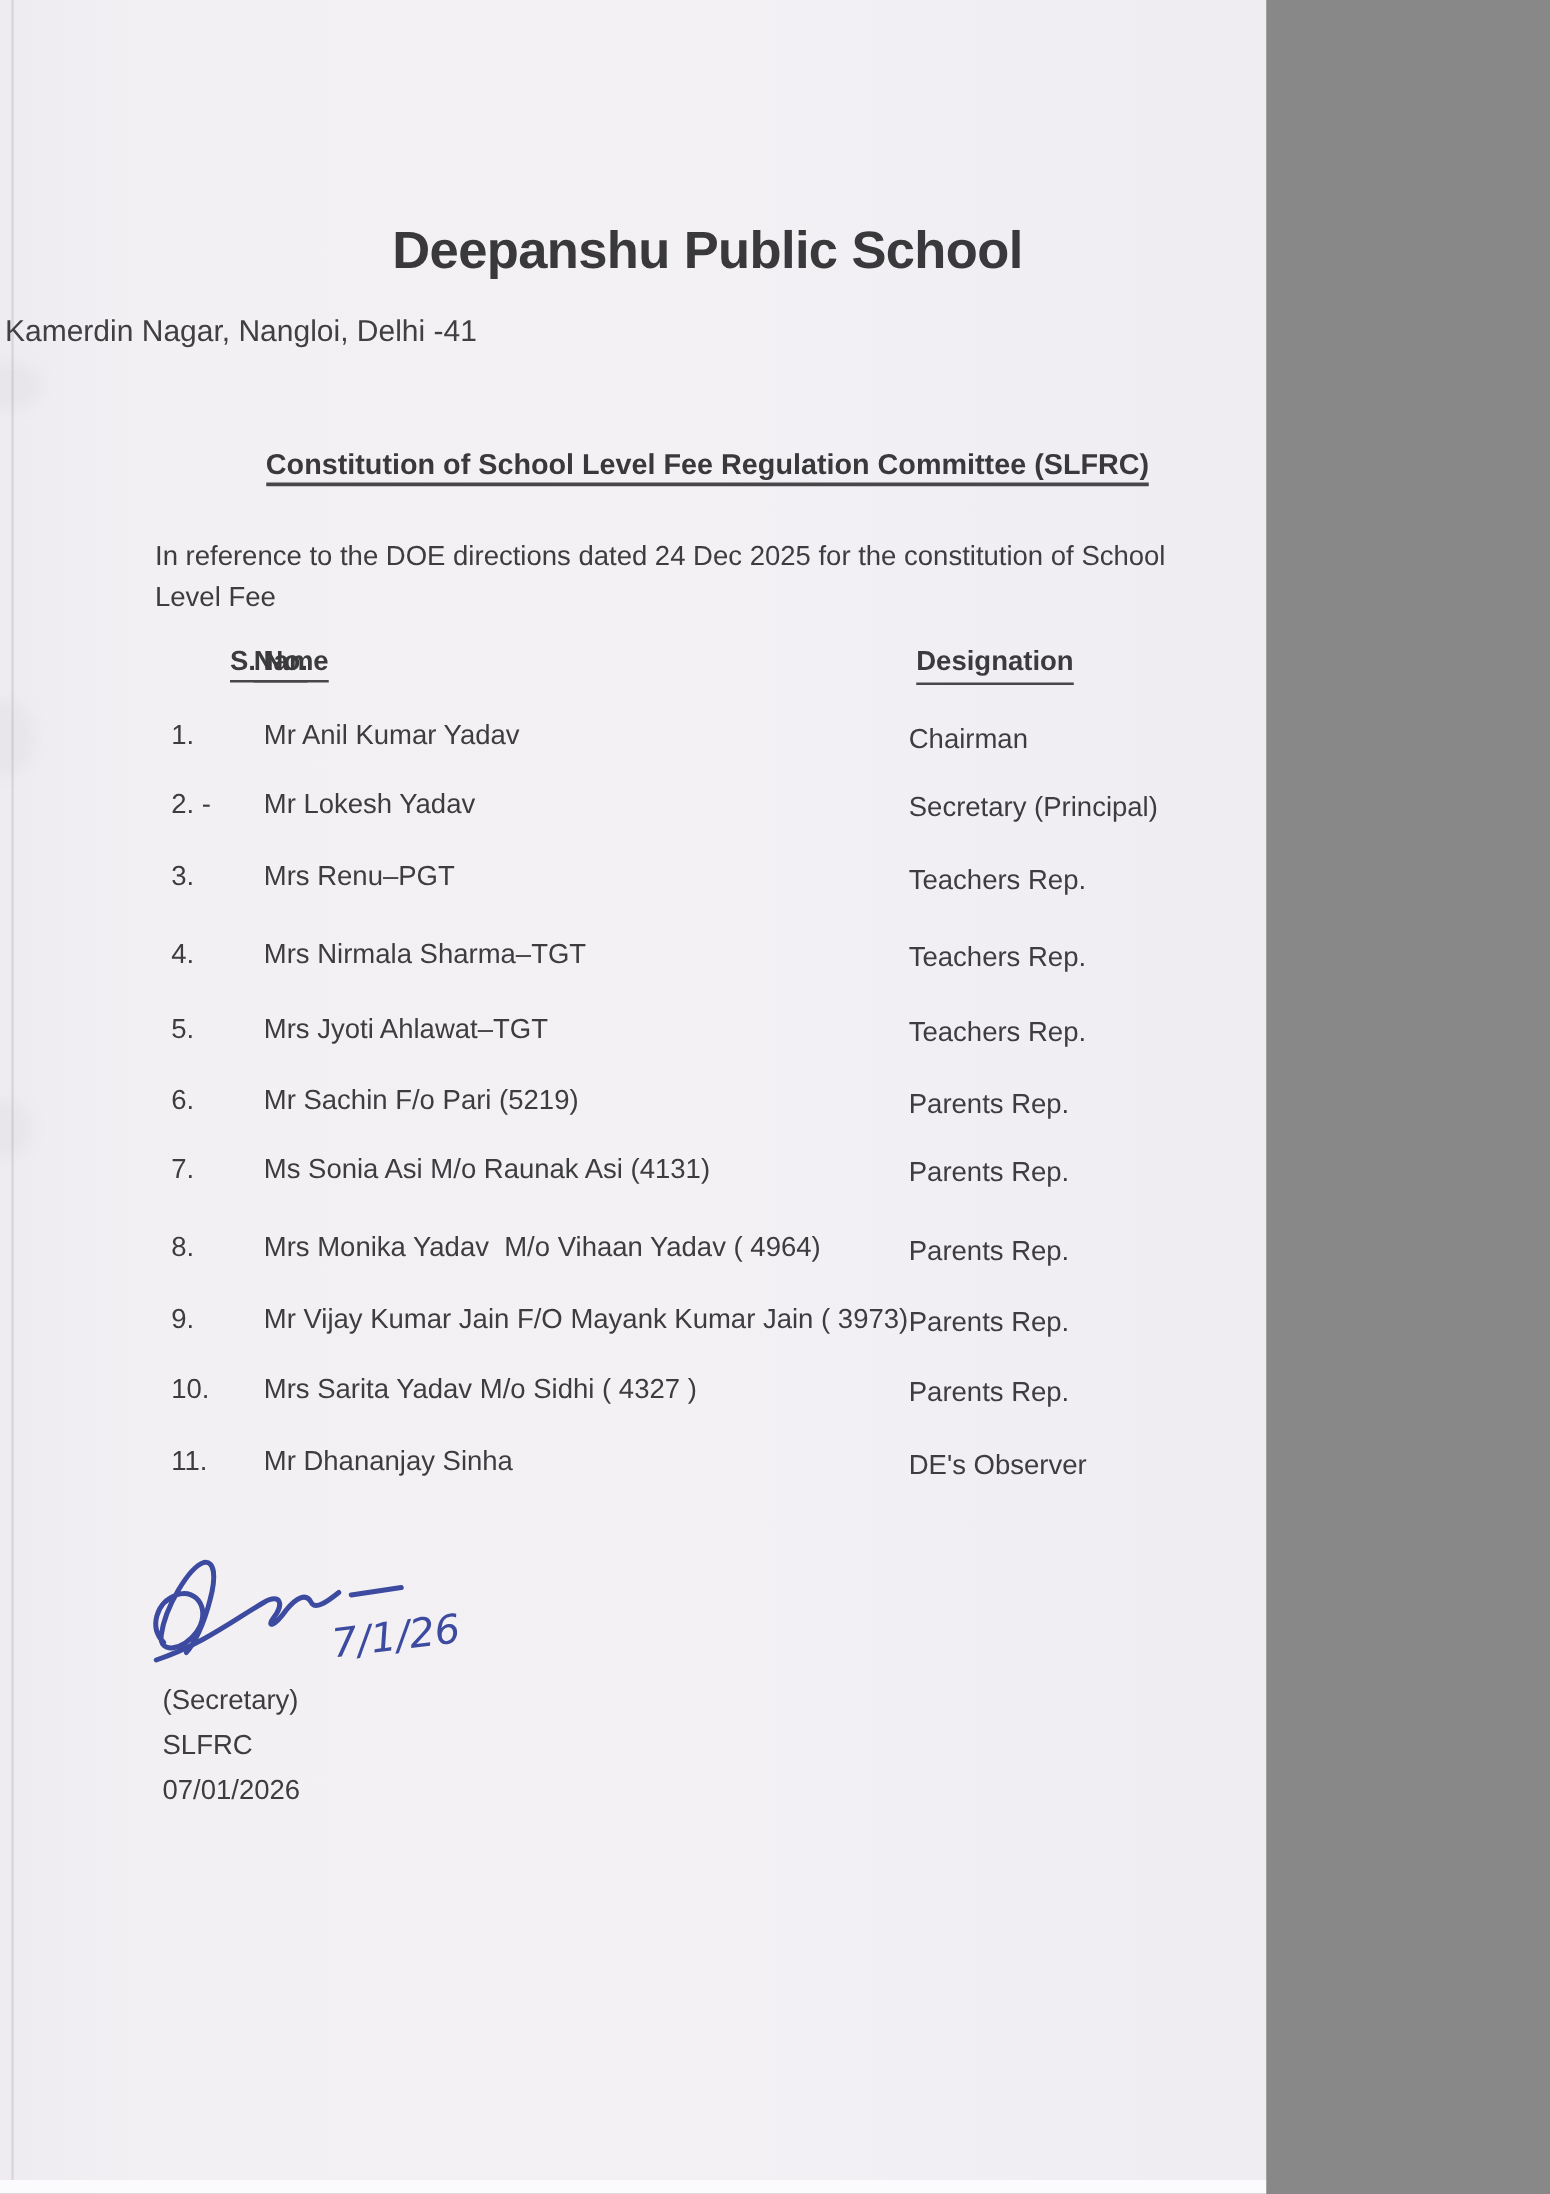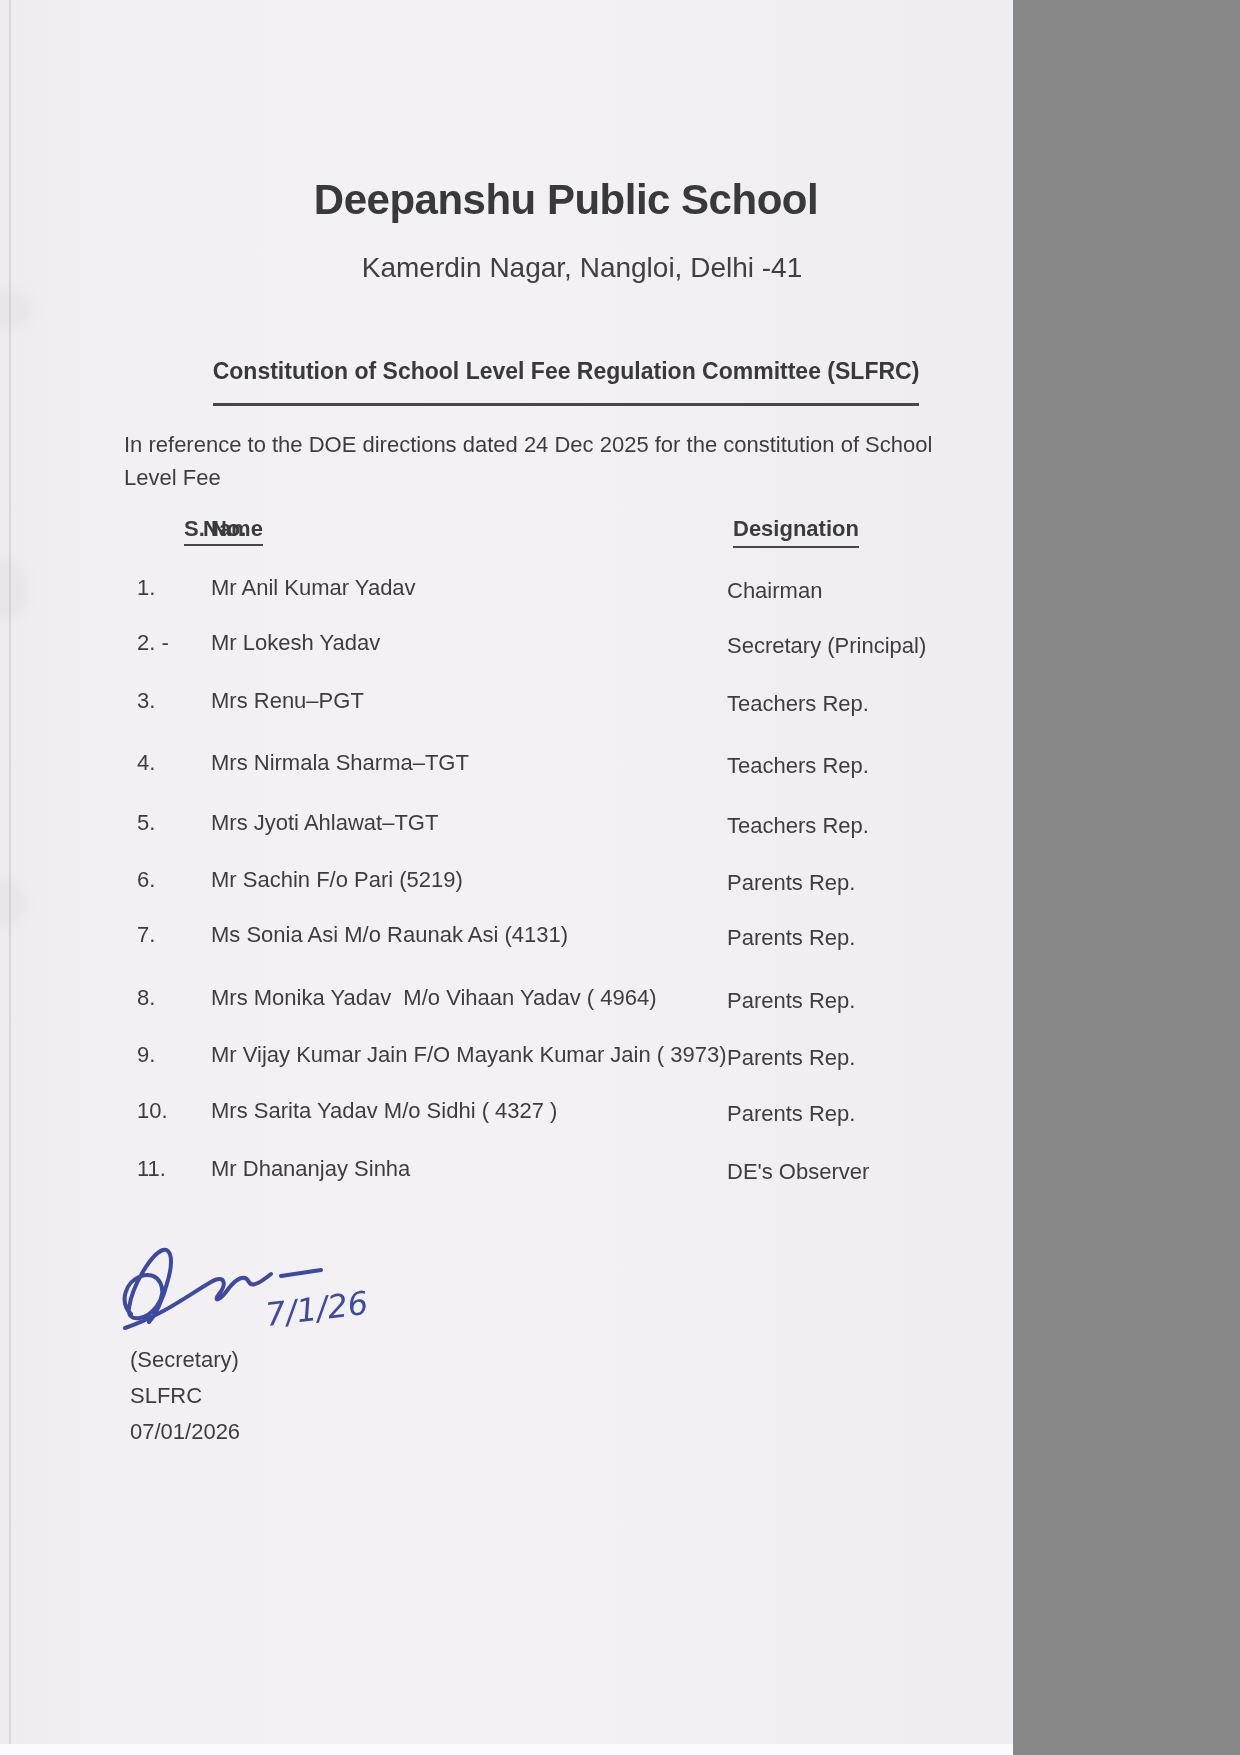--- a/index.html
+++ b/index.html
@@ -12,28 +12,28 @@
     color:#3d3d40;
   }
   .edge-left{position:absolute;left:9px;top:0;width:2px;height:100%;background:rgba(120,115,130,.18);}
   .edge-bottom{position:absolute;left:0;bottom:0;width:100%;height:11px;background:#fbfafc;}
   .smudge{position:absolute;background:rgba(120,110,125,.05);border-radius:50%;filter:blur(6px);}
   .title{
     position:absolute;left:0;top:176px;width:1132px;text-align:center;
     font-size:42px;font-weight:bold;letter-spacing:-0.5px;color:#39393c;
   }
   .subtitle{
-    position:absolute;left:16px;top:252px;width:1132px;text-align:center;
-    font-size:28px;color:#404043;
+    position:absolute;left:4px;top:252px;width:1132px;
+    font-size:24px;color:#404043;
   }
   .heading{
     position:absolute;left:0;top:358px;width:1132px;text-align:center;
     font-size:23px;font-weight:bold;color:#39393c;
   }
-  .heading span{border-bottom:3px solid #47474a;padding-bottom:19px;}
+  .heading span{border-bottom:3px solid #47474a;padding-bottom:2px;}
   .intro{
     position:absolute;left:124px;top:428px;width:860px;
     font-size:22px;line-height:33px;color:#3d3d40;
   }
   .tbl-head span, .row span{white-space:pre;}
   .tbl-head{position:absolute;top:516px;left:0;width:100%;font-size:22px;font-weight:bold;color:#3b3b3e;}
   .tbl-head .h-sno{position:absolute;left:140px;border-bottom:2.5px solid #47474a;padding-bottom:2px;margin-left:44px;}
   .tbl-head .h-name{position:absolute;left:203px;border-bottom:2.5px solid #47474a;padding-bottom:2px;}
   .tbl-head .h-desig{position:absolute;left:733px;border-bottom:2.5px solid #47474a;padding-bottom:4px;}
   .row{position:absolute;left:0;width:100%;font-size:22px;color:#3d3d40;}

